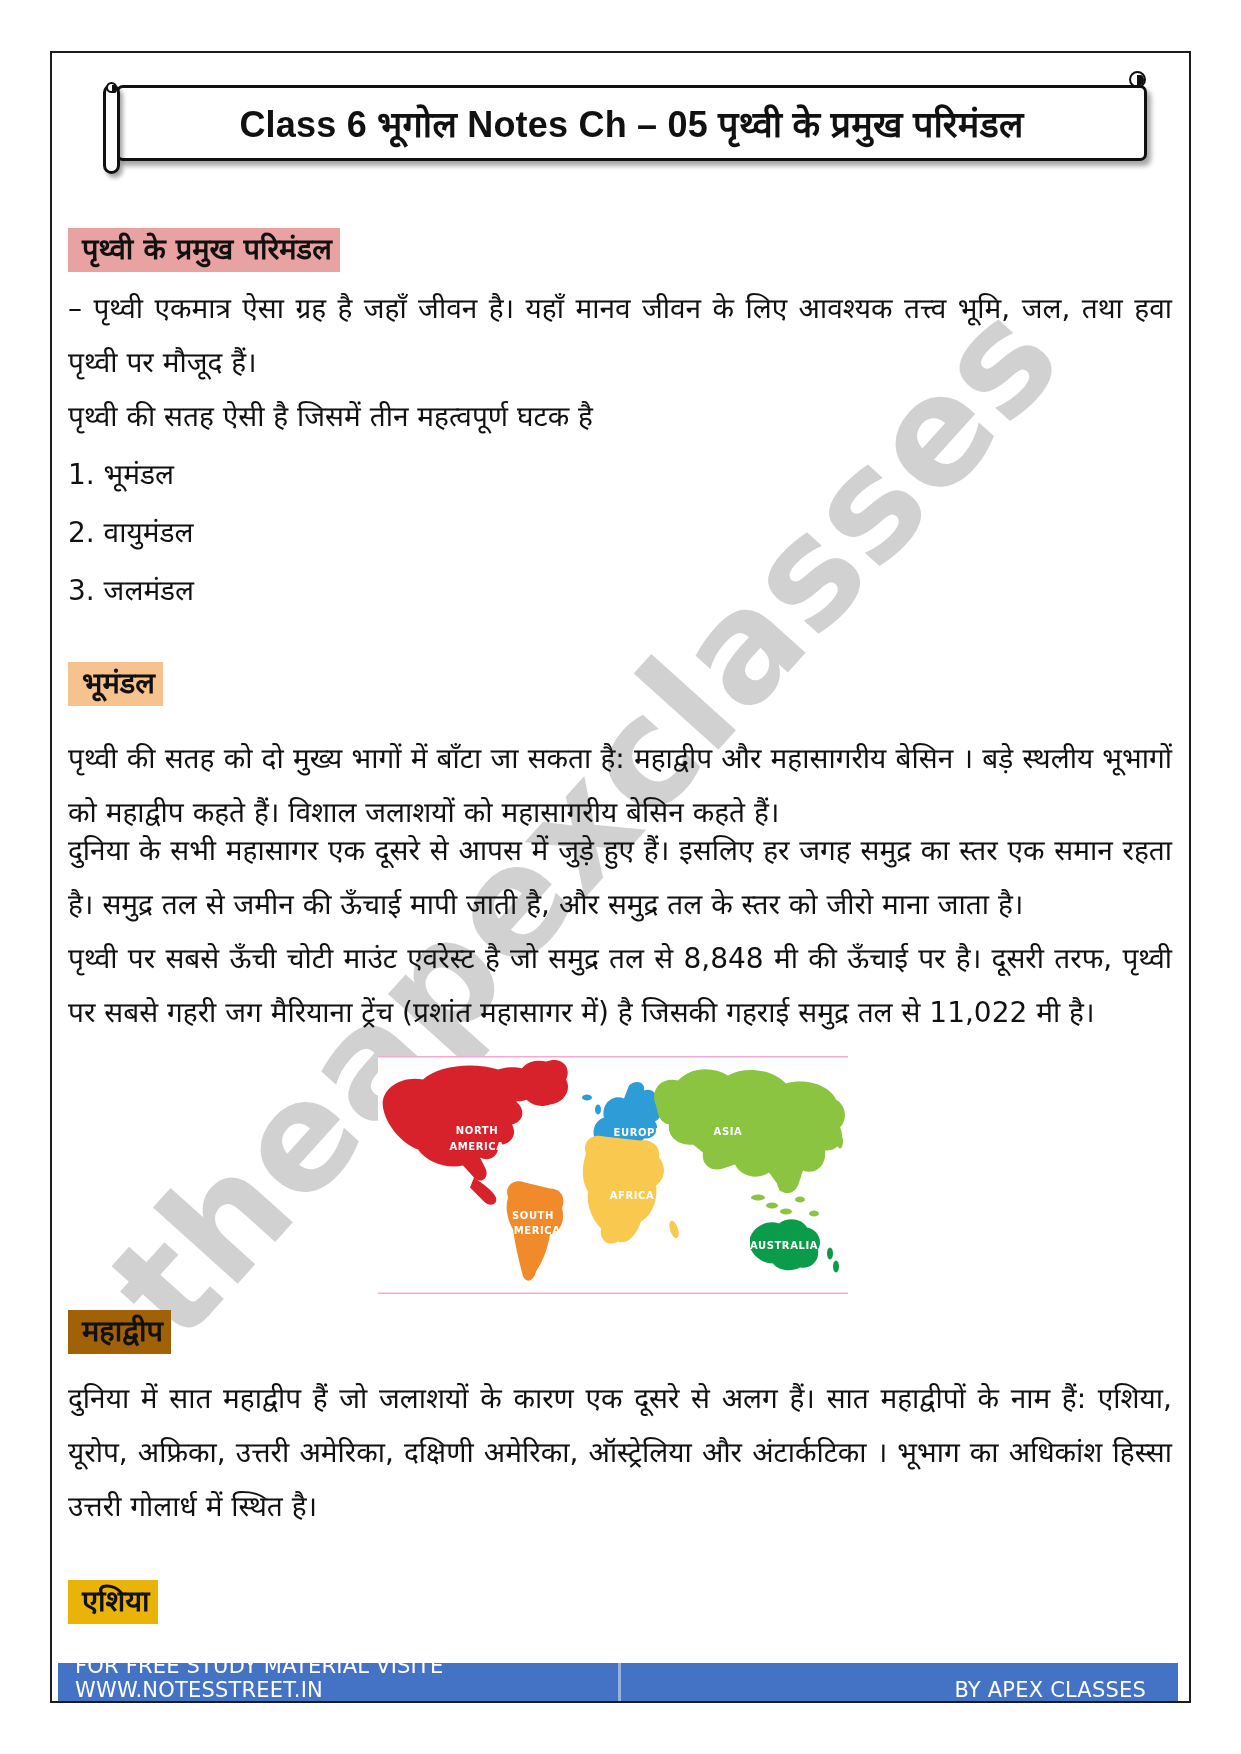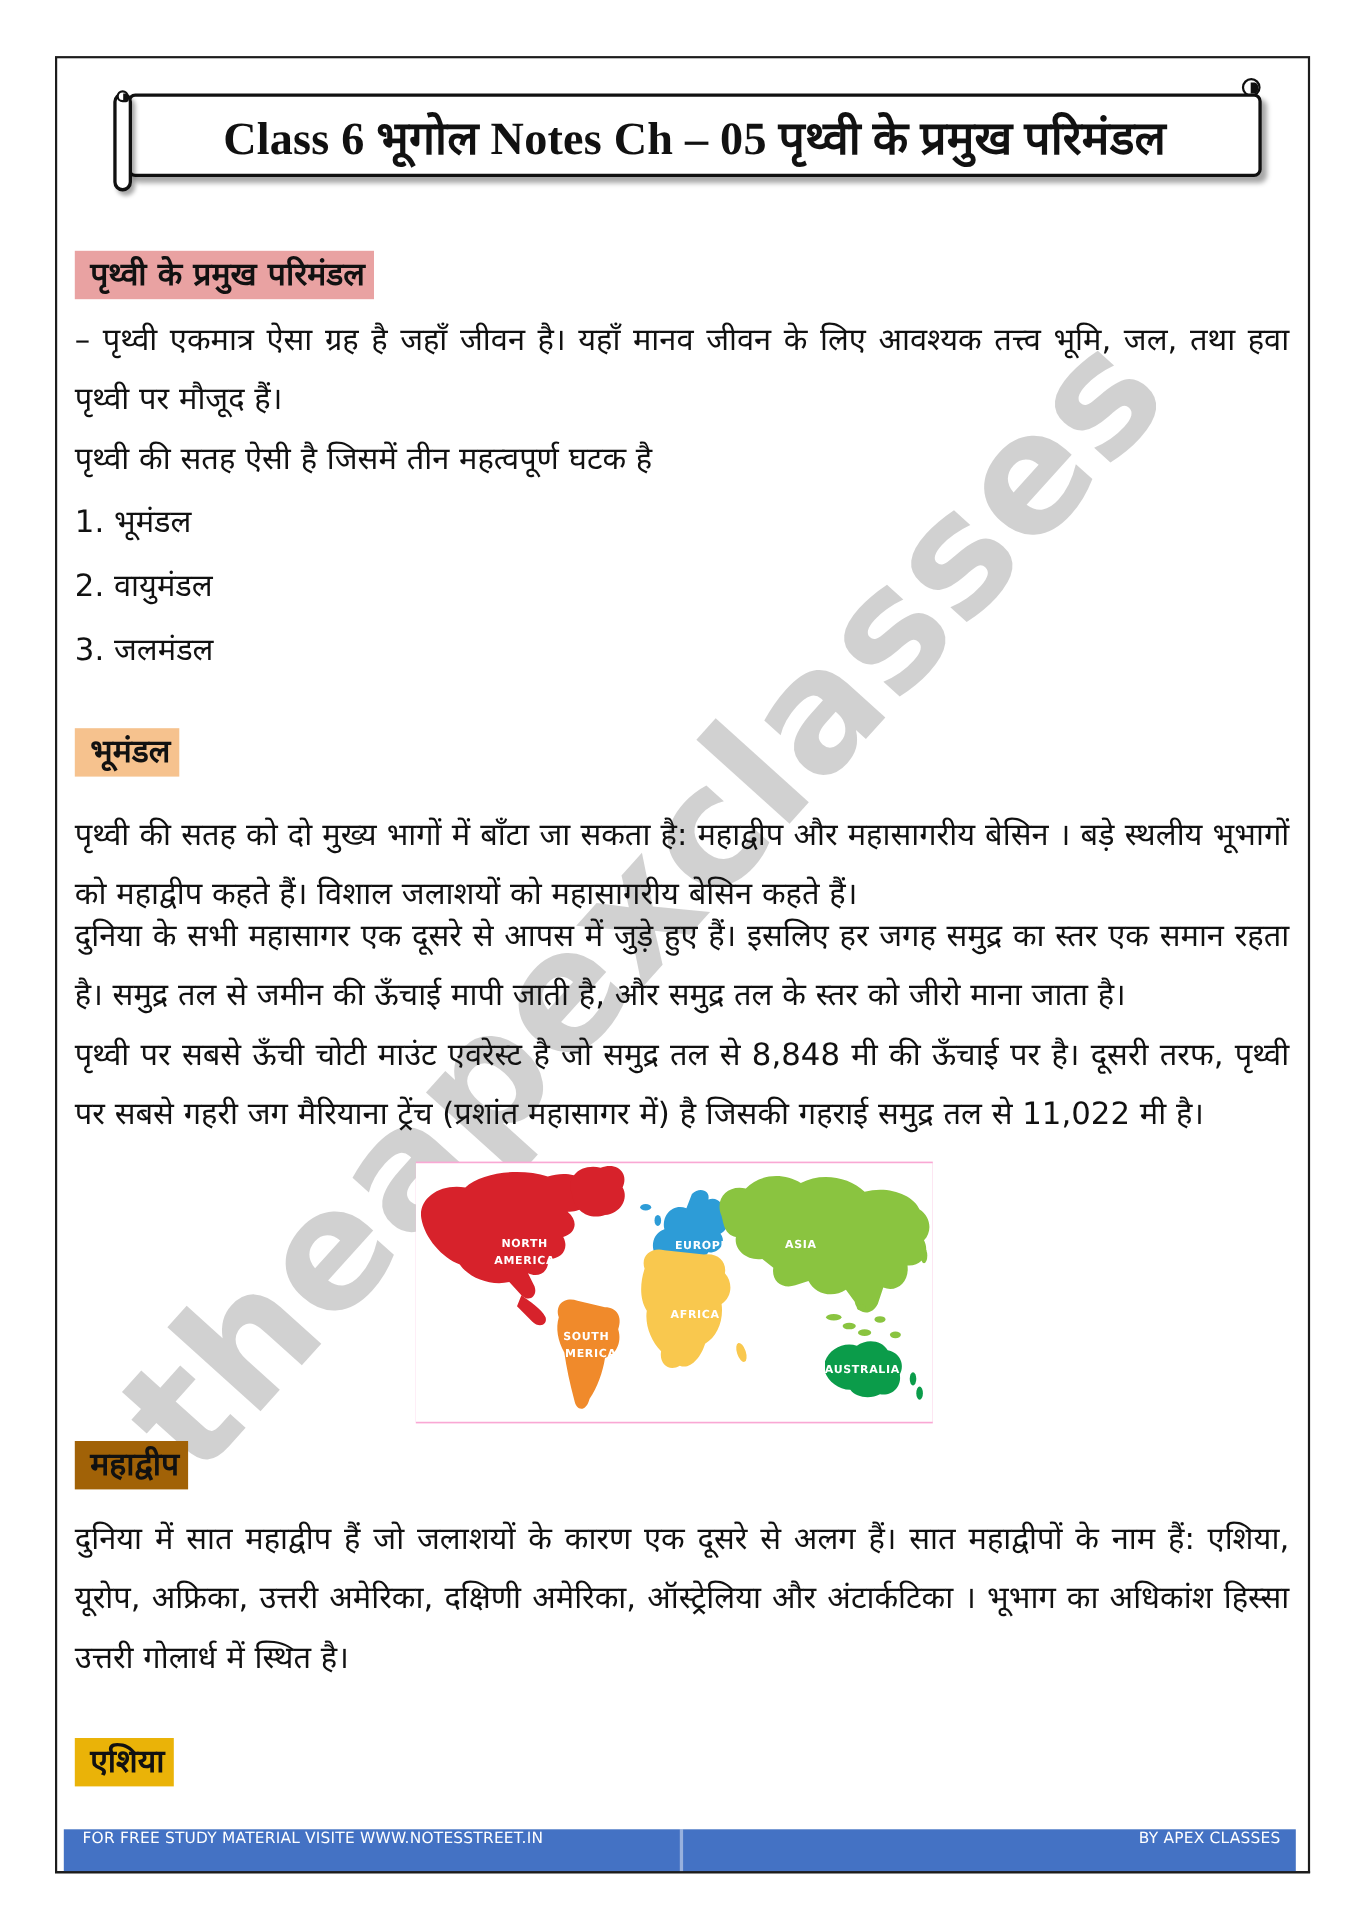--- a/index.html
+++ b/index.html
@@ -6,21 +6,21 @@
   html,body { background:#ffffff; }
   body { width:1241px; height:1754px; position:relative; font-family:"DejaVu Sans", sans-serif; color:#111; overflow:hidden; }
 
   .page-border { position:absolute; left:50px; top:51px; width:1141px; height:1652px; border:2px solid #1c1c1c; background:transparent; }
 
   
   .banner { position:absolute; left:116px; top:85px; width:1031px; height:76px;
             background:#fff; border:3px solid #101010; border-radius:7px;
             box-shadow:4px 5px 5px rgba(0,0,0,0.35);
             display:flex; align-items:center; justify-content:center; z-index:5; }
-  .banner-title { font-family:Liberation Serif, serif; font-weight:bold; font-size:42px; letter-spacing:0.2px; white-space:nowrap; }
+  .banner-title { font-family:Liberation Sans, sans-serif; font-weight:bold; font-size:36px; letter-spacing:0.2px; white-space:nowrap; }
   .banner-roll { position:absolute; left:103px; top:84px; width:17px; height:90px;
                  background:#fff; border:3px solid #101010; border-radius:9px;
                  box-shadow:3px 4px 4px rgba(0,0,0,0.35); z-index:6; }
   .banner-roll-curl { position:absolute; left:106px; top:82px; width:11px; height:11px;
                  background:#fff; border:2px solid #101010; border-radius:50%; z-index:7; }
   .banner-roll-curl::after { content:""; position:absolute; left:4px; top:1px; width:5px; height:8px; background:#101010; border-radius:0 50% 50% 0; }
   .banner-curl-right { position:absolute; left:1129px; top:71px; width:17px; height:17px;
                  background:#fff; border:2.5px solid #101010; border-radius:50%; z-index:4; }
   .banner-curl-right::after { content:""; position:absolute; left:6px; top:2px; width:7px; height:10px; background:#101010; border-radius:0 50% 50% 0; }
 
@@ -35,24 +35,24 @@
   .line { font-size:28px; line-height:54px; }
   .heading { display:inline-block; font-size:29px; font-weight:bold; line-height:1.25; padding:3px 8px 5px 14px; }
 
   
   .map-wrap { position:absolute; left:378px; top:1056px; width:470px; height:238px; background:#f9a8d4; z-index:3; }
   .map-wrap svg { width:100%; height:100%; display:block; }
   .map-label { font-family:"DejaVu Sans", sans-serif; font-size:10px; font-weight:bold; fill:#ffffff; letter-spacing:0.6px; text-anchor:middle; }
 
   
   .footer { position:absolute; left:58px; top:1663px; width:1120px; height:39px; z-index:4;
-            display:flex; align-items:flex-start; color:#fff; font-size:14px; letter-spacing:0.2px; }
+            display:flex; align-items:flex-end; color:#fff; font-size:21px; letter-spacing:0.2px; }
   .footer-left { flex:0 0 560px; padding-left:17px; }
   .footer-div { width:3px; align-self:stretch; background:rgba(255,255,255,0.45); }
-  .footer-right { flex:1; text-align:right; padding-right:14px; }
+  .footer-right { flex:1; text-align:right; padding-right:32px; }
   .footer-underline { position:absolute; left:50px; top:1701px; width:1141px; height:2px; background:#1c1c1c; z-index:4; }
 </style>
 </head>
 <body>
 
 <div class="page-border"></div>
 
 <div class="watermark">theapexclasses</div>
 
 <div class="banner">

